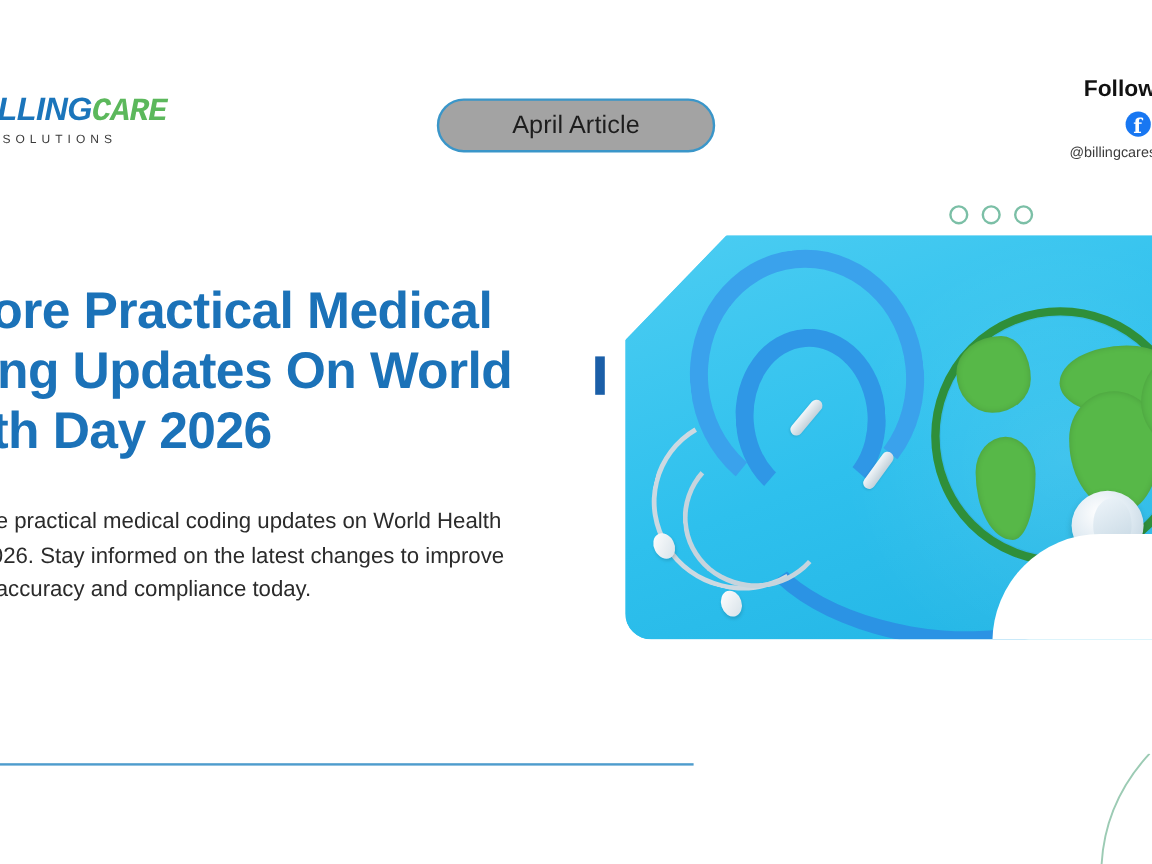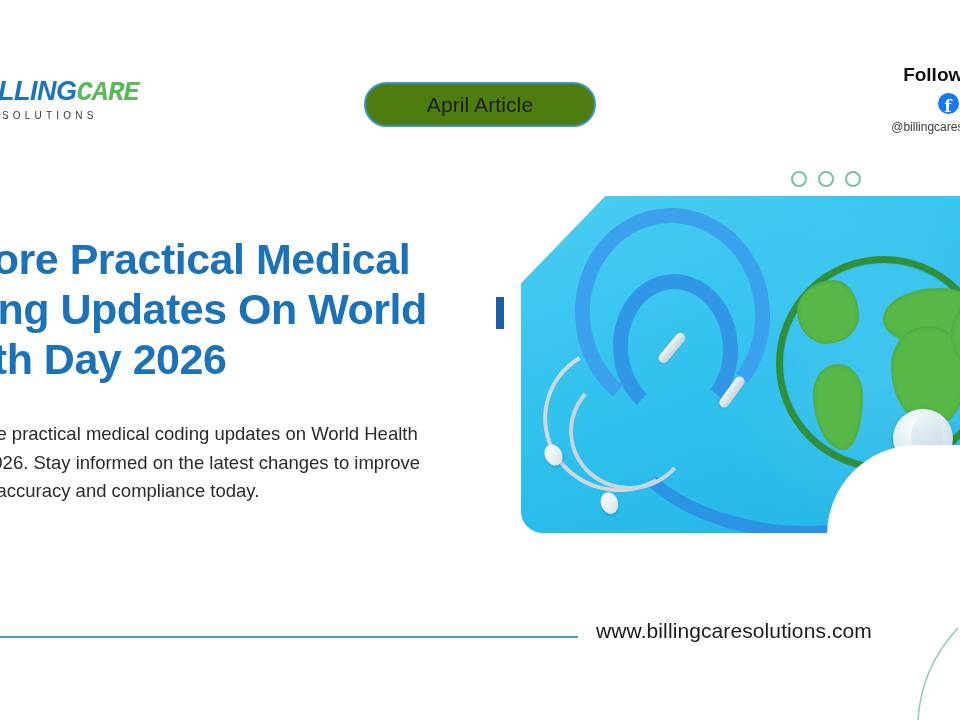--- a/index.html
+++ b/index.html
@@ -42,21 +42,21 @@
     color: #3a3a3a;
   }
 
   
   .pill {
     position: absolute;
     left: 364px; top: 82px;
     width: 232px; height: 45px;
     border: 2px solid #3a96c9;
     border-radius: 24px;
-    background: #4d7c0f;
+    background: #a3a3a3;
     display: flex; align-items: center; justify-content: center;
   }
   .pill-label {
     font-size: 21px;
     color: #1d1d1d;
     letter-spacing: 0.1px;
   }
 
   
   .follow {
@@ -337,21 +337,20 @@
       <div class="chest-piece"></div>
       <div class="chest-inner"></div>
     </div>
     <div class="hero-notch"></div>
   </div>
 
   <h1 class="headline">Explore Practical Medical Coding Updates On World Health Day 2026</h1>
   <p class="body-copy">Explore practical medical coding updates on World Health Day 2026. Stay informed on the latest changes to improve billing accuracy and compliance today.</p>
 
   <div class="footer-rule"></div>
-  <div class="footer-url">www.billingcaresolutions.com</div>
 
   <div class="swoosh">
     <svg width="80" height="92" viewBox="0 0 80 92">
       <path d="M78 0 C52 28 40 58 38 92" fill="none" stroke="#9ccbb4" stroke-width="1.6"></path>
     </svg>
   </div>
 
 </div>
 
 </body></html>

